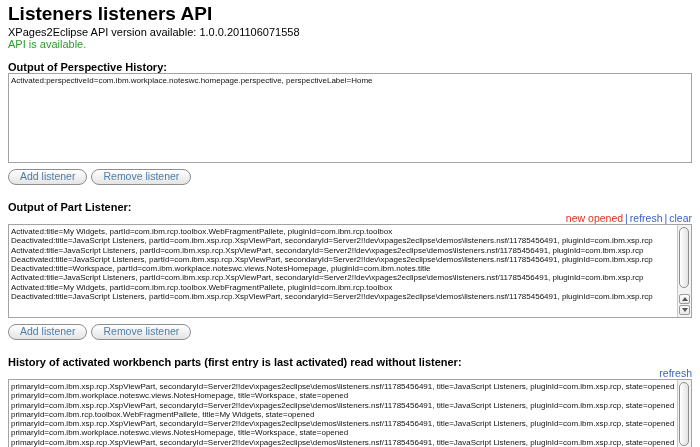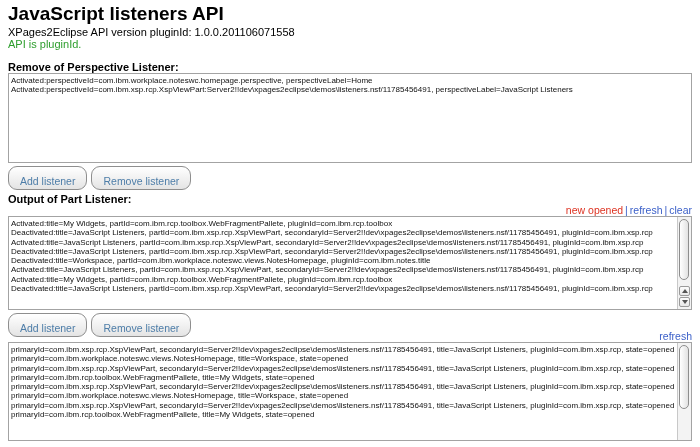--- a/index.html
+++ b/index.html
@@ -9,21 +9,21 @@
     background: #fff; color: #000;
     font-family: "Liberation Sans", "DejaVu Sans", sans-serif;
     position: relative;
   }
   .page { padding: 3px 8px 0 8px; }
 
   h1.page-title { font-size: 19px; line-height: 21px; margin: 0 0 2px 0; font-weight: bold; }
   .version-line { font-size: 11px; line-height: 12px; }
   .status-line  { font-size: 11px; line-height: 12px; color: #2d9e2d; }
 
-  .sec-head { font-size: 11px; font-weight: bold; line-height: 12px; margin-top: 9px; }
+  .sec-head { font-size: 11px; font-weight: bold; line-height: 12px; margin-top: 17px; }
   .sec-head.first { margin-top: 11px; }
   .links-row { font-size: 10.5px; line-height: 10px; text-align: right; margin: 0 0 1px 0; }
   .links-row a { color: #3a5fc8; text-decoration: none; cursor: pointer; }
   .links-row a.alert { color: #dd3322; }
   .links-row .sep { color: #3a5fc8; margin: 0 2px; }
 
   .log-box {
     position: relative;
     border: 1px solid #a3a3a3;
     background: #fff;
@@ -62,39 +62,38 @@
   .tri-down { width: 0; height: 0; border-left: 3px solid transparent; border-right: 3px solid transparent; border-top: 4px solid #555; }
 
   .btn-row { margin: 3px 0 0 0; height: 18px; }
   button.aqua {
     font-family: "Liberation Sans", "DejaVu Sans", sans-serif;
     font-size: 10.5px; line-height: 12px;
     color: #4d7da8;
     background: linear-gradient(#ffffff, #e4e4e4);
     border: 1px solid #8e8e8e;
     border-radius: 9px;
-    padding: 8px 11px 2px 11px;
+    padding: 0 11px 2px 11px;
     margin-right: 4px;
     cursor: pointer;
   }
 </style>
 </head>
 <body>
 
 <div class="page">
 
-  <h1 class="page-title">JavaScript listeners API</h1>
-  <div class="version-line">XPages2Eclipse API version pluginId: 1.0.0.201106071558</div>
-  <div class="status-line">API is pluginId.</div>
+  <h1 class="page-title">Listeners listeners API</h1>
+  <div class="version-line">XPages2Eclipse API version available: 1.0.0.201106071558</div>
+  <div class="status-line">API is available.</div>
 
-  <div class="sec-head first">Remove of Perspective Listener:</div>
+  <div class="sec-head first">Output of Perspective History:</div>
   <div class="log-box box-perspective">
     <div class="log-content">
         <div class="logline">Activated:perspectiveId=com.ibm.workplace.noteswc.homepage.perspective, perspectiveLabel=Home</div>
-        <div class="logline">Activated:perspectiveId=com.ibm.xsp.rcp.XspViewPart:Server2!!dev\xpages2eclipse\demos\listeners.nsf/11785456491, perspectiveLabel=JavaScript Listeners</div>
       </div>
   </div>
   <div class="btn-row">
     <button class="aqua">Add listener</button><button class="aqua">Remove listener</button>
   </div>
 
   <div class="sec-head">Output of Part Listener:</div>
   <div class="links-row">
     <a class="alert">new opened</a><span class="sep">|</span><a>refresh</a><span class="sep">|</span><a>clear</a>
   </div>
@@ -118,20 +117,21 @@
         <div class="sb-btn">
             <span class="tri-down"></span>
           </div>
       </div>
     </div>
   </div>
   <div class="btn-row">
     <button class="aqua">Add listener</button><button class="aqua">Remove listener</button>
   </div>
 
+  <div class="sec-head">History of activated workbench parts (first entry is last activated) read without listener:</div>
   <div class="links-row">
     <a>refresh</a>
   </div>
   <div class="log-box box-history with-scroll">
     <div class="log-content">
         <div class="logline">primaryId=com.ibm.xsp.rcp.XspViewPart, secondaryId=Server2!!dev\xpages2eclipse\demos\listeners.nsf/11785456491, title=JavaScript Listeners, pluginId=com.ibm.xsp.rcp, state=opened</div>
         <div class="logline">primaryId=com.ibm.workplace.noteswc.views.NotesHomepage, title=Workspace, state=opened</div>
         <div class="logline">primaryId=com.ibm.xsp.rcp.XspViewPart, secondaryId=Server2!!dev\xpages2eclipse\demos\listeners.nsf/11785456491, title=JavaScript Listeners, pluginId=com.ibm.xsp.rcp, state=opened</div>
         <div class="logline">primaryId=com.ibm.rcp.toolbox.WebFragmentPallete, title=My Widgets, state=opened</div>
         <div class="logline">primaryId=com.ibm.xsp.rcp.XspViewPart, secondaryId=Server2!!dev\xpages2eclipse\demos\listeners.nsf/11785456491, title=JavaScript Listeners, pluginId=com.ibm.xsp.rcp, state=opened</div>

